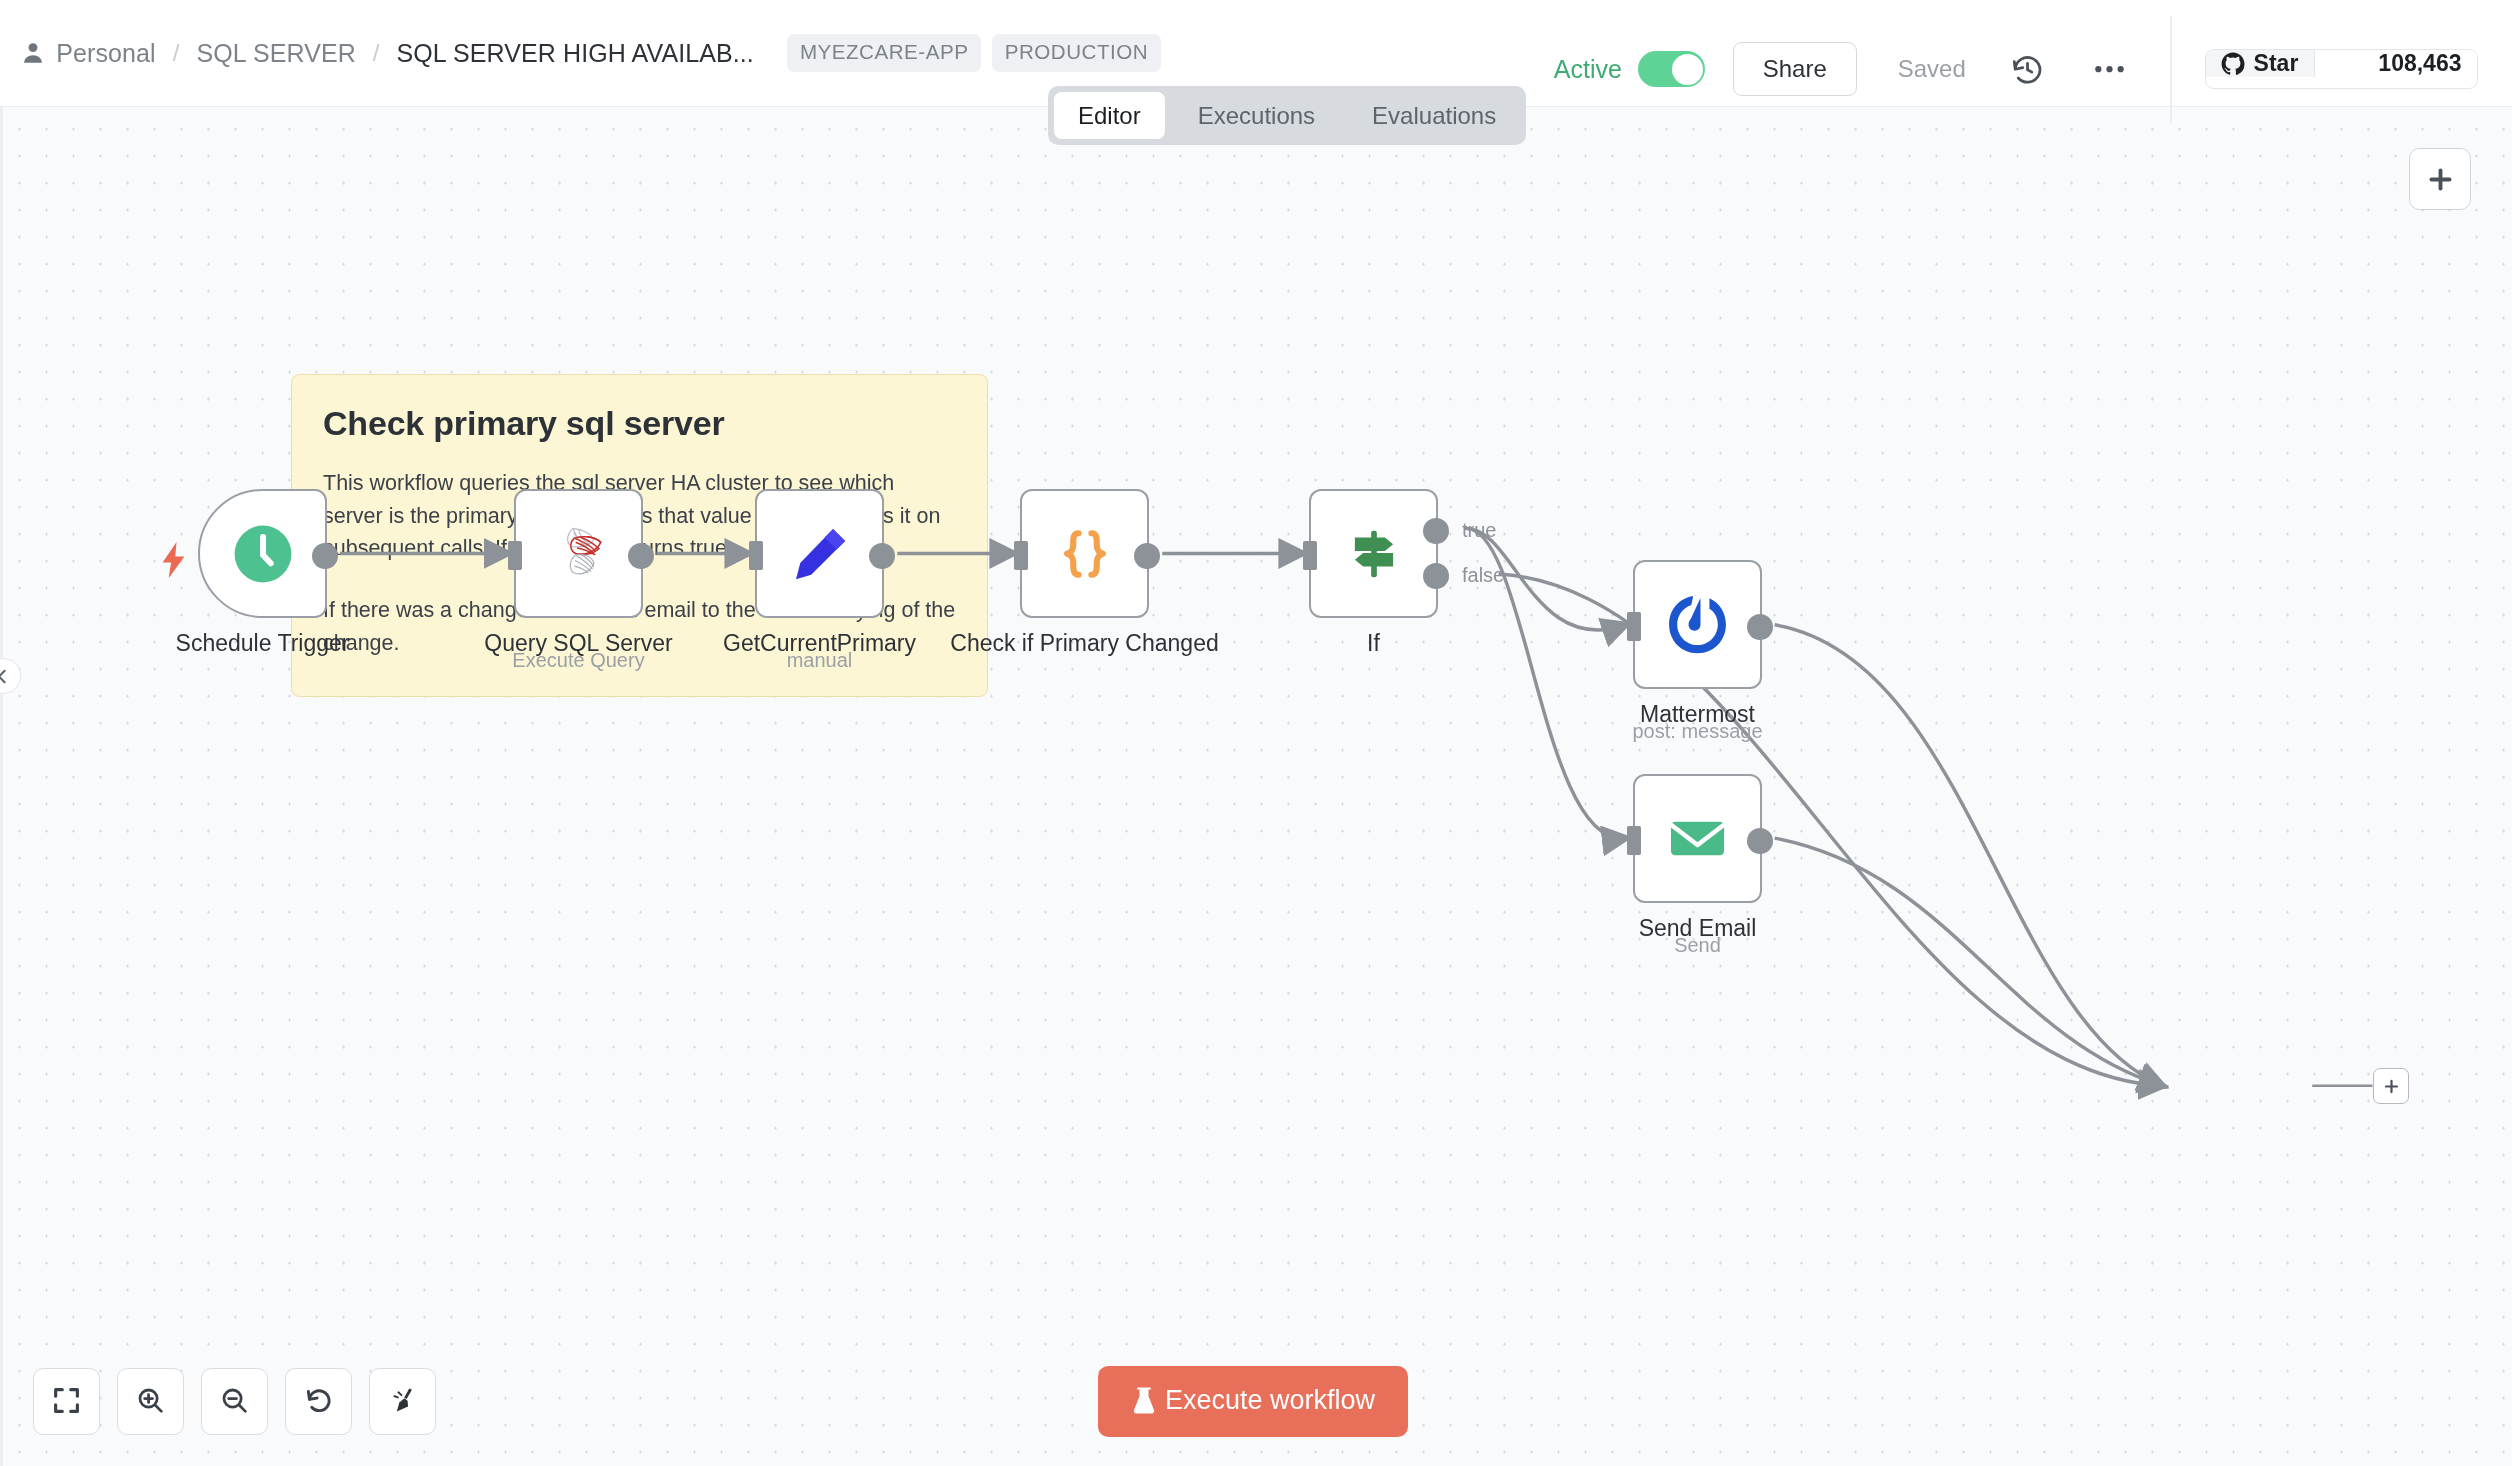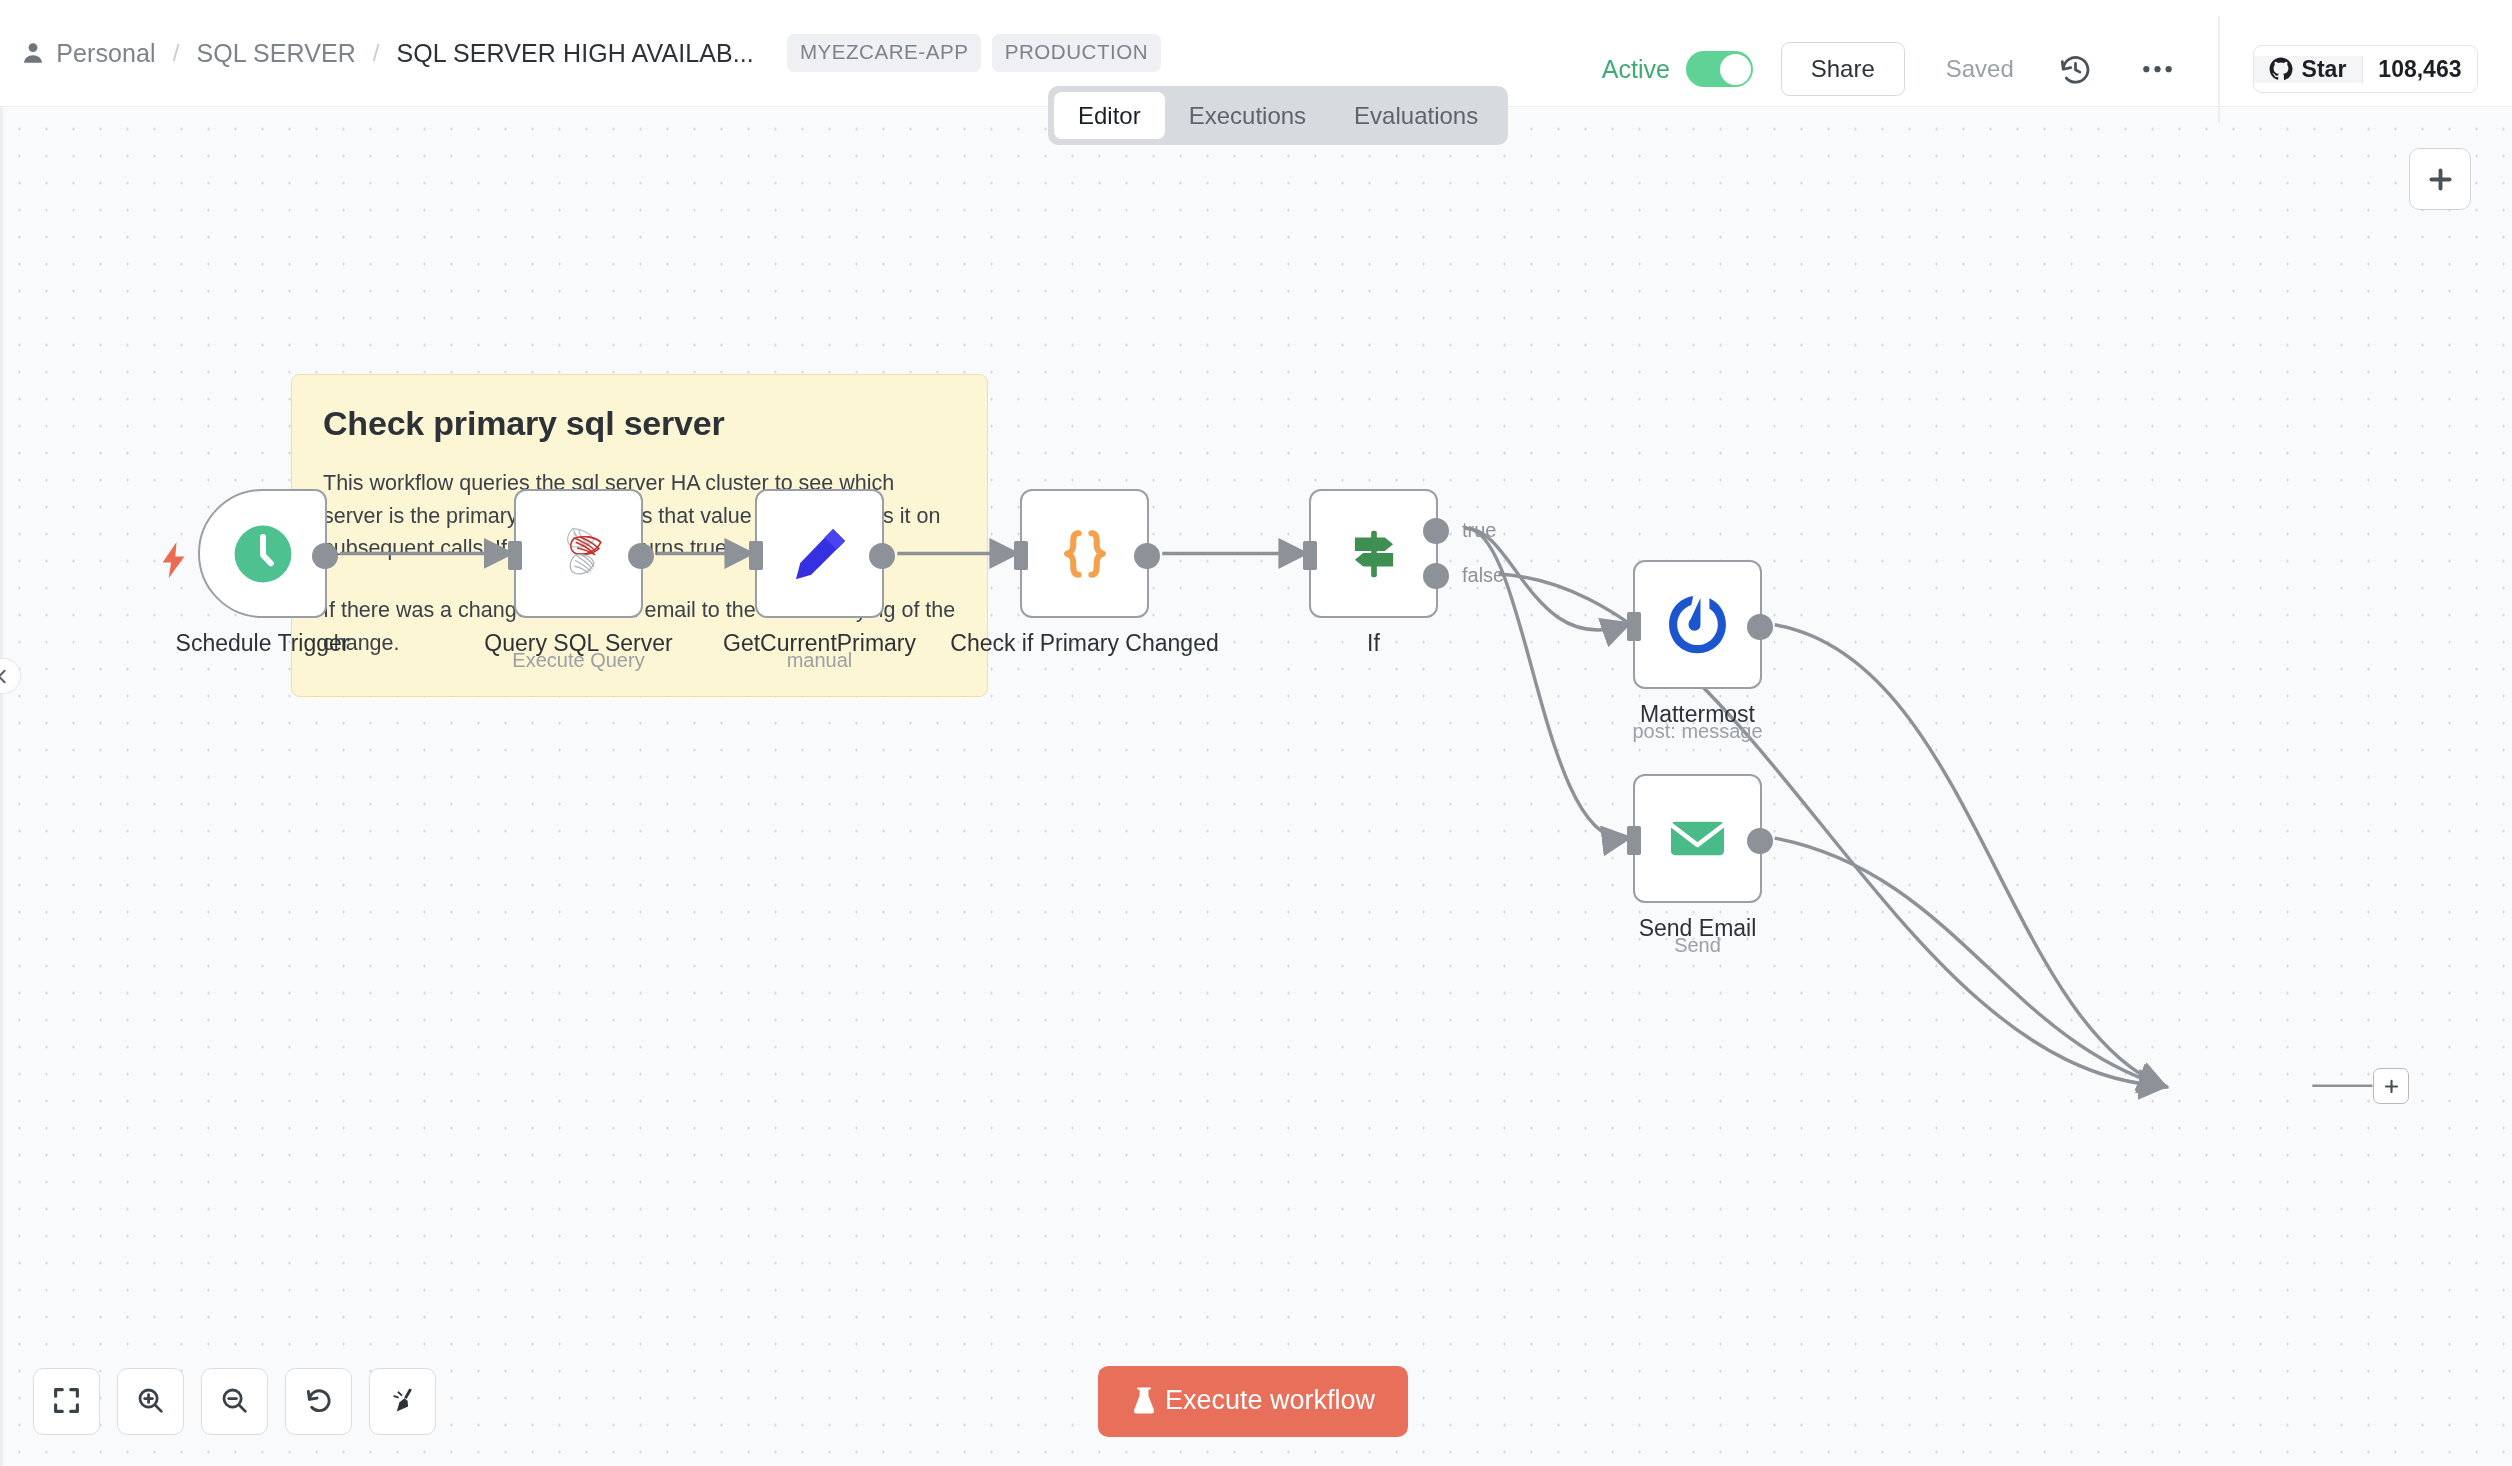--- a/index.html
+++ b/index.html
@@ -54,38 +54,38 @@
     background: #fff; color: #2d3238;
     font-size: 24px; font-family: inherit;
     padding: 12px 29px; cursor: pointer;
   }
   .saved-text { margin-left: 41px; font-size: 24px; color: #9aa0a6; }
   .hist-icon { margin-left: 45px; width: 34px; height: 34px; cursor: pointer; display:flex; align-items:center; justify-content:center;}
   .dots-icon { margin-left: 48px; width: 34px; height: 34px; cursor: pointer; display:flex; align-items:center; justify-content:center;}
   .hdr-divider { margin-left: 43px; width: 1.7px; height: 107px; background: #eceef1; }
   .gh-star {
     margin-left: 33px; margin-right: 34px;
-    display: flex; align-items: center;
+    display: flex; align-items: flex-start;
     border: 1.7px solid #e3e5e9; border-radius: 8.6px; overflow: hidden;
-    height: 48px; cursor: pointer;
+    height: 40px; cursor: pointer; gap: 48px;
   }
   .gh-star-left {
     background: #f4f5f7; display: flex; align-items: center; gap: 8.6px;
     padding: 0 15.5px; border-right: 1.7px solid #e3e5e9;
   }
   .gh-star-left span { font-size: 23px; color: #1c2024; font-weight: bold; }
   .gh-star-right {
     background: #fff; display: flex; align-items: center; padding: 0 15.5px;
     font-size: 23px; color: #1c2024; font-weight: bold;
   }
 
   
   .tabs {
     position: absolute; top: 86px; left: 1048px;
-    display: flex; gap: 0px; 
+    display: flex; gap: 9px; 
     background: #d7dbe0; border-radius: 10.3px; padding: 6px;
     z-index: 45;
   }
   .tab {
     font-size: 24px; color: #5d646c;
     padding: 9.5px 24px; border-radius: 7.7px; cursor: pointer;
     white-space: nowrap;
   }
   .tab.active { background: #ffffff; color: #1c2024; }
 

